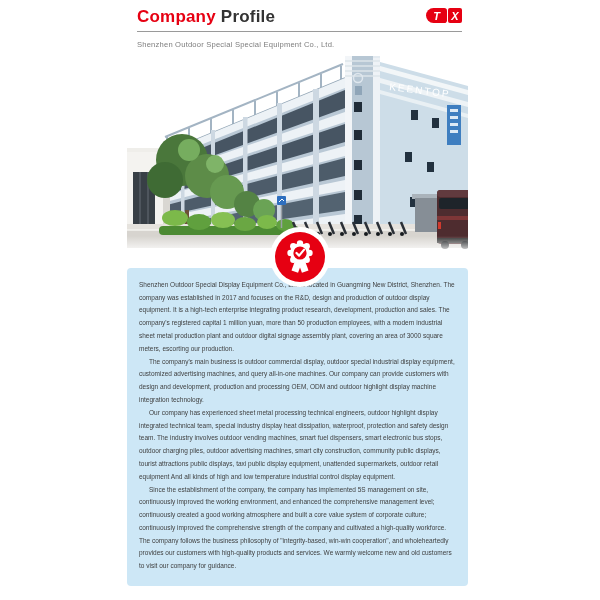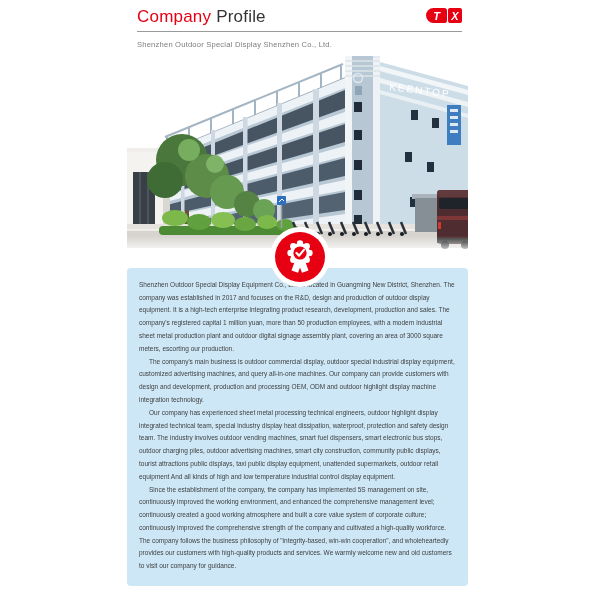--- a/index.html
+++ b/index.html
@@ -3,21 +3,21 @@
 <meta charset="utf-8">
 <style>
   html,body{margin:0;padding:0;background:#ffffff;}
   .page{
     position:relative;width:600px;height:600px;background:#ffffff;
     overflow:hidden;font-family:"Liberation Sans",sans-serif;
   }
   
   .header{position:absolute;left:137px;top:5px;width:325px;}
   .title-row{position:relative;height:24px;}
-  .title{margin:0;font-size:17px;font-weight:normal;letter-spacing:.2px;line-height:24px;}
+  .title{margin:0;font-size:17px;font-weight:bold;letter-spacing:.2px;line-height:24px;}
   .title .t-red{color:#e60012;}
   .title .t-dark{color:#333333;margin-left:5px;}
   .logo{position:absolute;right:0;top:3px;display:flex;gap:1px;}
   .logo-left{width:21px;height:15px;background:#e60012;border-radius:8px 3px 3px 8px;
     color:#fff;font-weight:bold;font-style:italic;font-size:11px;
     display:flex;align-items:center;justify-content:center;}
   .logo-right{width:14px;height:15px;background:#e60012;border-radius:2px;
     color:#fff;font-weight:bold;font-style:italic;font-size:11px;
     display:flex;align-items:center;justify-content:center;}
   .divider{border-bottom:1px solid #9a9a9a;margin-top:2px;}
@@ -46,21 +46,21 @@
 
   <div class="header">
     <div class="title-row">
       <h1 class="title"><span class="t-red">Company</span><span class="t-dark">Profile</span></h1>
       <div class="logo">
         <span class="logo-left">T</span>
         <span class="logo-right">X</span>
       </div>
     </div>
     <div class="divider"></div>
-    <div class="subtitle">Shenzhen Outdoor Special Display Shenzhen Co., Ltd.</div>
+    <div class="subtitle">Shenzhen Outdoor Special Special Equipment Co., Ltd.</div>
   </div>
 
   <div class="photo">
     <svg width="341" height="216" viewBox="0 0 341 216" xmlns="http://www.w3.org/2000/svg">
       <defs>
         <linearGradient id="fadeBottom" x1="0" y1="0" x2="0" y2="1">
           <stop offset="0" stop-color="#ffffff" stop-opacity="0"></stop>
           <stop offset="0.55" stop-color="#ffffff" stop-opacity="1"></stop>
           <stop offset="1" stop-color="#ffffff" stop-opacity="1"></stop>
         </linearGradient>

